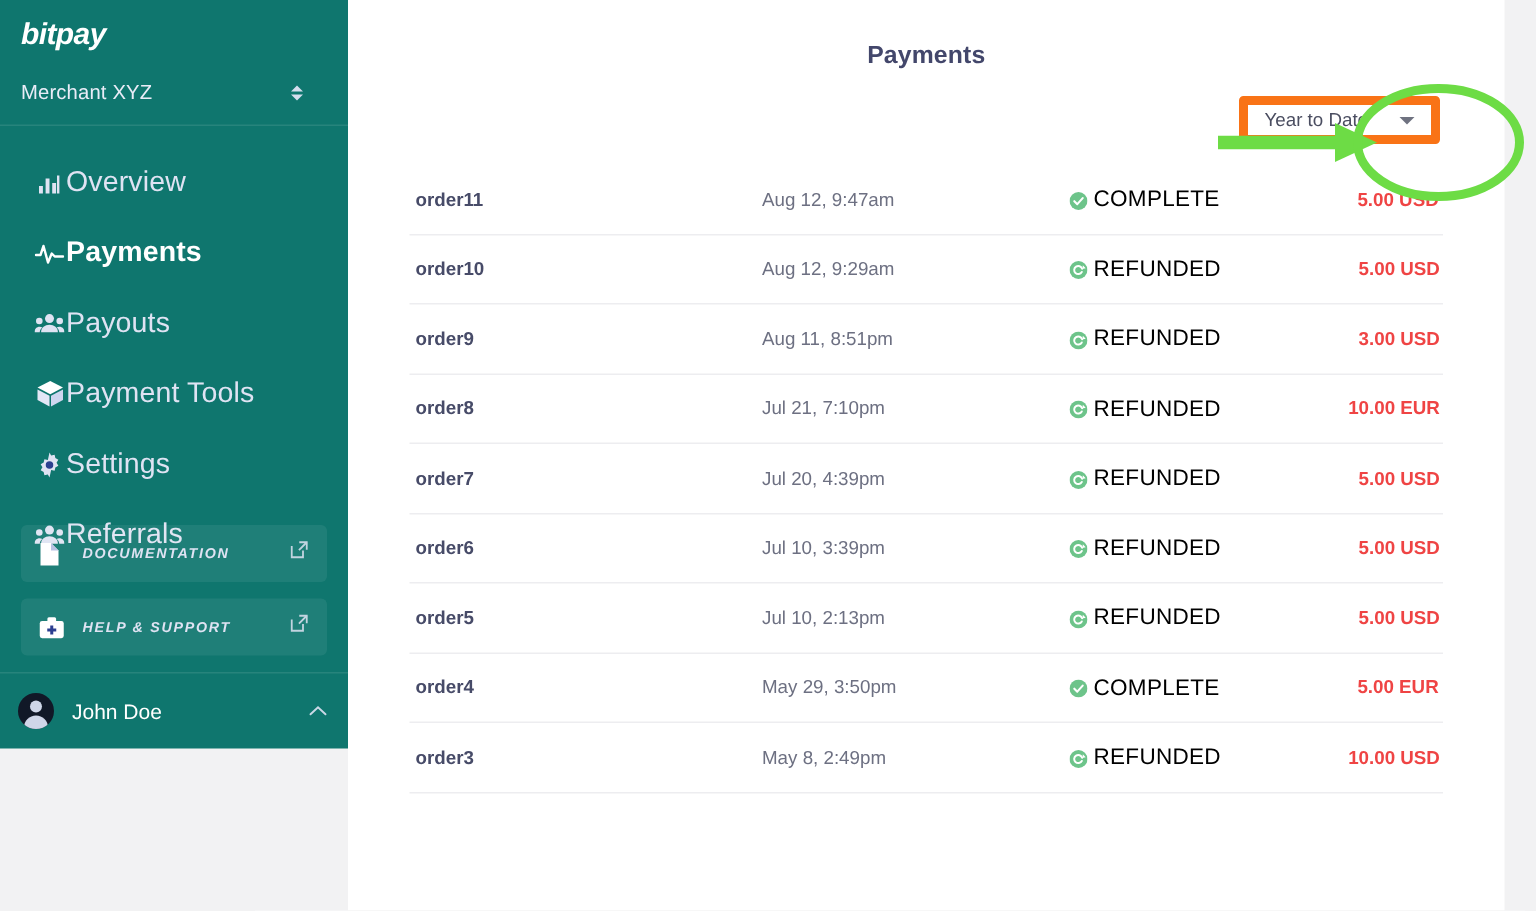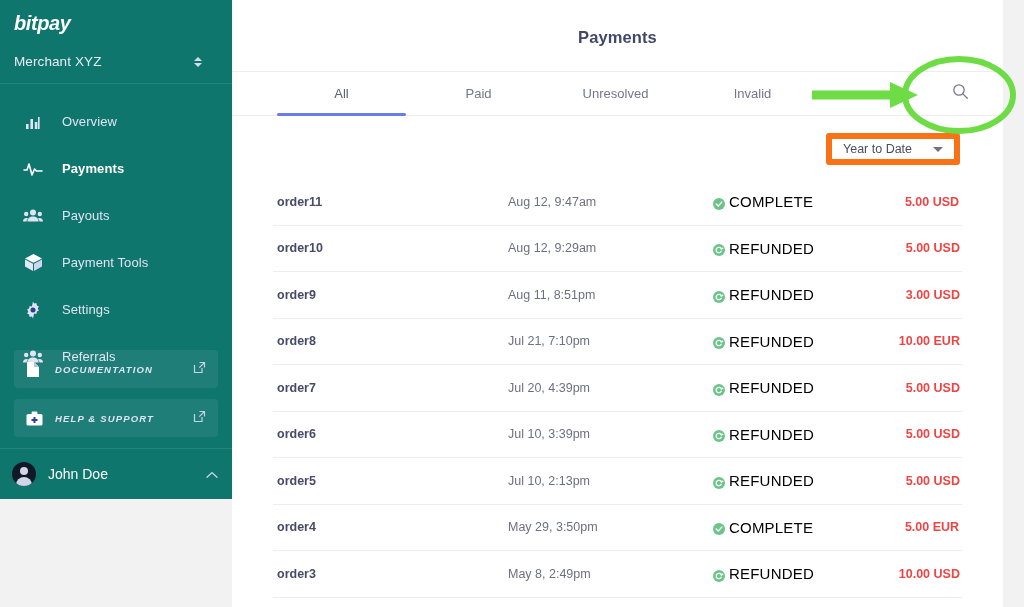--- a/index.html
+++ b/index.html
@@ -44,21 +44,21 @@
   .nav-item {
     display: flex; align-items: center; height: 47px;
     padding-left: 22px; cursor: pointer;
   }
   .nav-ico {
     width: 22px; height: 22px; display: flex; align-items: center;
     justify-content: center; flex: 0 0 22px;
   }
   .nav-ico svg { display: block; }
   .nav-label {
-    margin-left: 18px; font-size: 13px; color: #dfe3f3; letter-spacing: .1px;
+    font-size: 19px; color: #dfe3f3; letter-spacing: .1px;
   }
   .nav-item.active .nav-label { color: #ffffff; font-weight: bold; }
 
   
   .side-bottom { position: absolute; left: 0; right: 0; bottom: 0; }
   .ext-btn {
     margin: 0 14px 11px 14px; height: 38px; border-radius: 4px;
     background: rgba(255,255,255,.07);
     display: flex; align-items: center; padding: 0 12px; cursor: pointer;
   }
@@ -298,43 +298,20 @@
         </span>
       </div>
     </div>
   </div>
 
   <div class="main">
     <div class="card">
 
       <div class="page-title">Payments</div>
 
-      <div class="tabbar">
-        <div class="tab active">
-          <span>All</span>
-        </div>
-        <div class="tab">
-          <span>Paid</span>
-        </div>
-        <div class="tab">
-          <span>Unresolved</span>
-        </div>
-        <div class="tab">
-          <span>Invalid</span>
-        </div>
-        <div class="tab-spacer"></div>
-        <div class="search-btn">
-          <span>
-            <svg width="17" height="17" viewBox="0 0 17 17">
-              <circle cx="7" cy="7" r="5.2" fill="none" stroke="#75798c" stroke-width="1.3"></circle>
-              <path d="M10.9 10.9l4.4 4.4" stroke="#75798c" stroke-width="1.3" stroke-linecap="round"></path>
-            </svg>
-          </span>
-        </div>
-      </div>
 
       <div class="filter-row">
         <div class="select-box">
           <span class="select-val">Year to Date</span>
           <span class="sel-caret"></span>
         </div>
       </div>
 
       <div class="table" id="payments-table">
           <div class="row">

